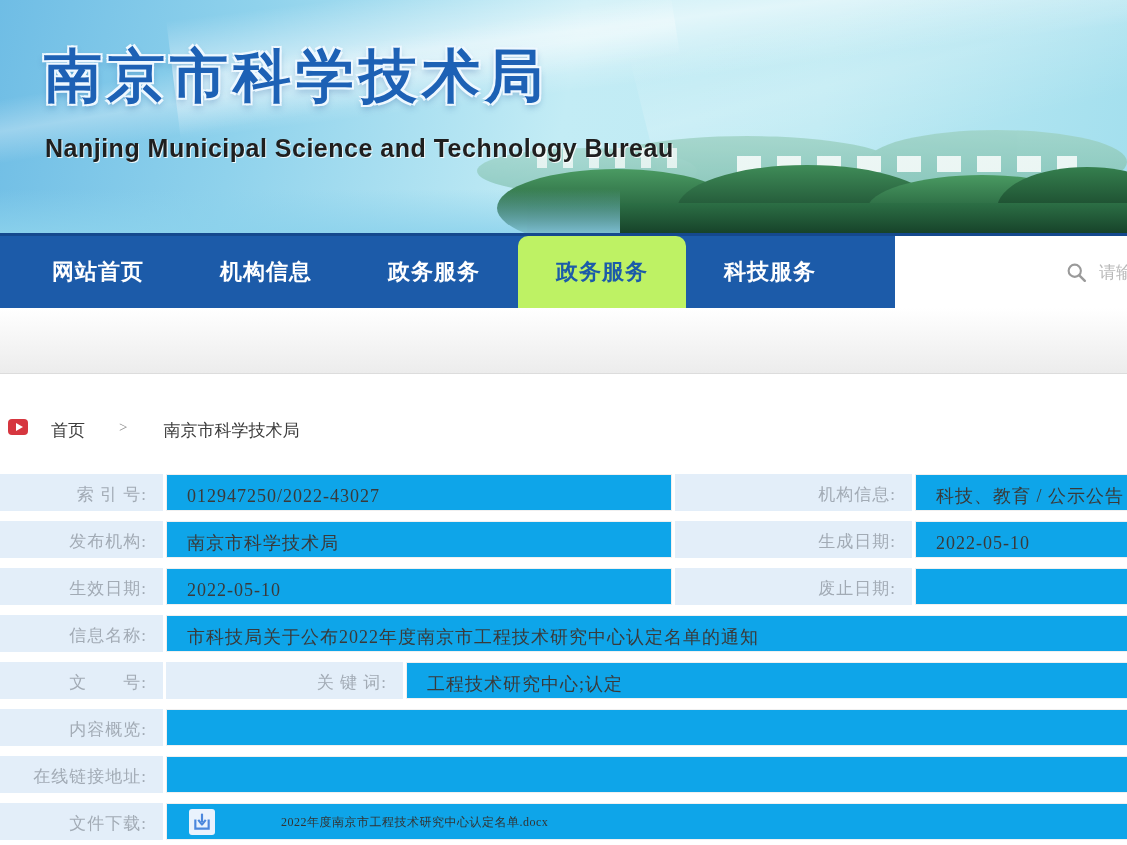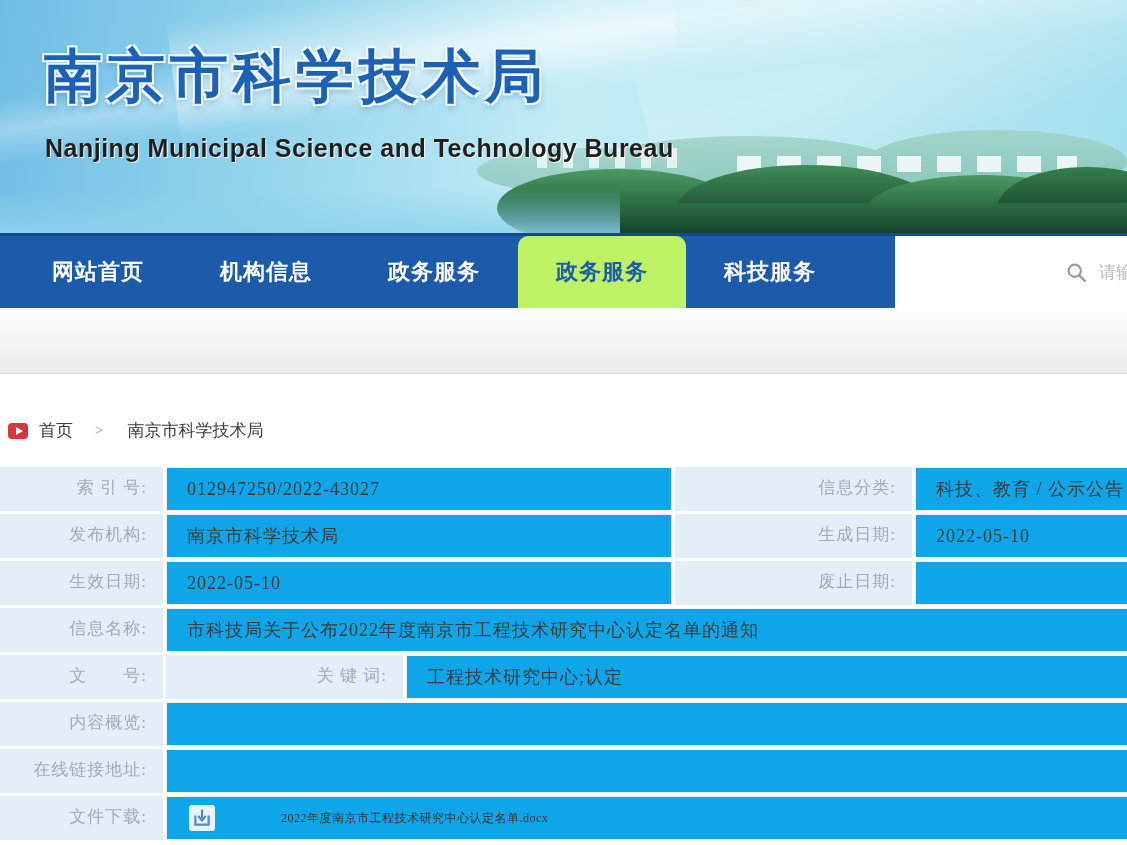--- a/index.html
+++ b/index.html
@@ -43,30 +43,30 @@
   .nav-item{display:block;font-weight:bold;font-size:22px;letter-spacing:1px;color:#fff;line-height:72px;padding:0 38px;text-decoration:none;}
   .nav-item.active{background:#bef264;color:#1c5ba9;border-radius:10px 10px 0 0;}
   .searchbox{position:absolute;left:1053px;top:14px;width:220px;height:45px;background:#fff;border-radius:3px;display:flex;align-items:center;padding-left:13px;box-sizing:border-box;}
   .searchbox input{border:none;outline:none;font-size:17px;color:#333;margin-left:10px;width:150px;font-family:"Liberation Sans",sans-serif;}
   .searchbox input::placeholder{color:#b9b9b9;}
 
   
   .subnav-strip{position:absolute;top:308px;left:0;width:1127px;height:65px;background:linear-gradient(#ffffff,#ececec);border-bottom:1px solid #dcdcdc;}
 
   
-  .breadcrumb{position:absolute;top:419px;left:8px;display:flex;align-items:center;font-family:"Liberation Serif","DejaVu Serif",serif;font-size:17px;color:#3c3c3c;}
+  .breadcrumb{position:absolute;top:419px;left:8px;display:flex;align-items:flex-start;font-family:"Liberation Serif","DejaVu Serif",serif;font-size:17px;color:#3c3c3c;gap:12px;}
   .bc-icon{width:20px;height:16px;background:#d6363f;border-radius:4px;display:flex;align-items:center;justify-content:center;margin-right:11px;}
   .bc-icon i{display:block;width:0;height:0;border-left:7px solid #fff;border-top:4px solid transparent;border-bottom:4px solid transparent;margin-left:2px;}
   .breadcrumb a{color:#3c3c3c;text-decoration:none;}
   .bc-sep{color:#8a8a8a;margin:0 24px 0 22px;font-size:15px;}
 
   
   .info-table{position:absolute;top:467px;left:0;width:1132px;display:flex;flex-direction:column;gap:3px;}
   .row{display:flex;gap:3px;height:44px;}
-  .cell{box-sizing:border-box;line-height:42px;white-space:nowrap;overflow:hidden;font-family:"Liberation Serif","DejaVu Serif",serif;}
+  .cell{box-sizing:border-box;line-height:42px;white-space:nowrap;overflow:hidden;font-family:"Liberation Serif","DejaVu Serif",serif;margin-top:7px;}
   .lbl{background:#e3eef9;color:#a2abb5;font-size:17px;text-align:right;padding-right:16px;letter-spacing:1px;}
   .val{background:#0ea5e9;border:1px solid #f0f0f0;color:#3a3a3a;font-size:18px;padding-left:20px;letter-spacing:1px;}
   .w-lbl1{width:163px;}
   .w-val1{width:506px;}
   .w-lbl2{width:237px;}
   .w-val2{flex:1;}
   .w-valfull{flex:1;}
   .download-cell{display:flex;align-items:center;}
   .dl-icon{width:26px;height:26px;border-radius:3px;background:#e9f2fd;display:flex;align-items:center;justify-content:center;margin-left:2px;cursor:pointer;}
   .dl-file{margin-left:66px;color:#333;text-decoration:none;font-size:12px;letter-spacing:.5px;}
@@ -124,21 +124,21 @@
     <a href="#">首页</a>
     <span class="bc-sep">&gt;</span>
     <span>南京市科学技术局</span>
   </div>
 
   <div class="info-table">
 
     <div class="row">
       <div class="cell lbl w-lbl1">索 引 号:</div>
       <div class="cell val w-val1">012947250/2022-43027</div>
-      <div class="cell lbl w-lbl2">信息分类:</div>
+      <div class="cell lbl w-lbl2">机构信息:</div>
       <div class="cell val w-val2">科技、教育 / 公示公告</div>
     </div>
 
     <div class="row">
       <div class="cell lbl w-lbl1">发布机构:</div>
       <div class="cell val w-val1">南京市科学技术局</div>
       <div class="cell lbl w-lbl2">生成日期:</div>
       <div class="cell val w-val2">2022-05-10</div>
     </div>
 

